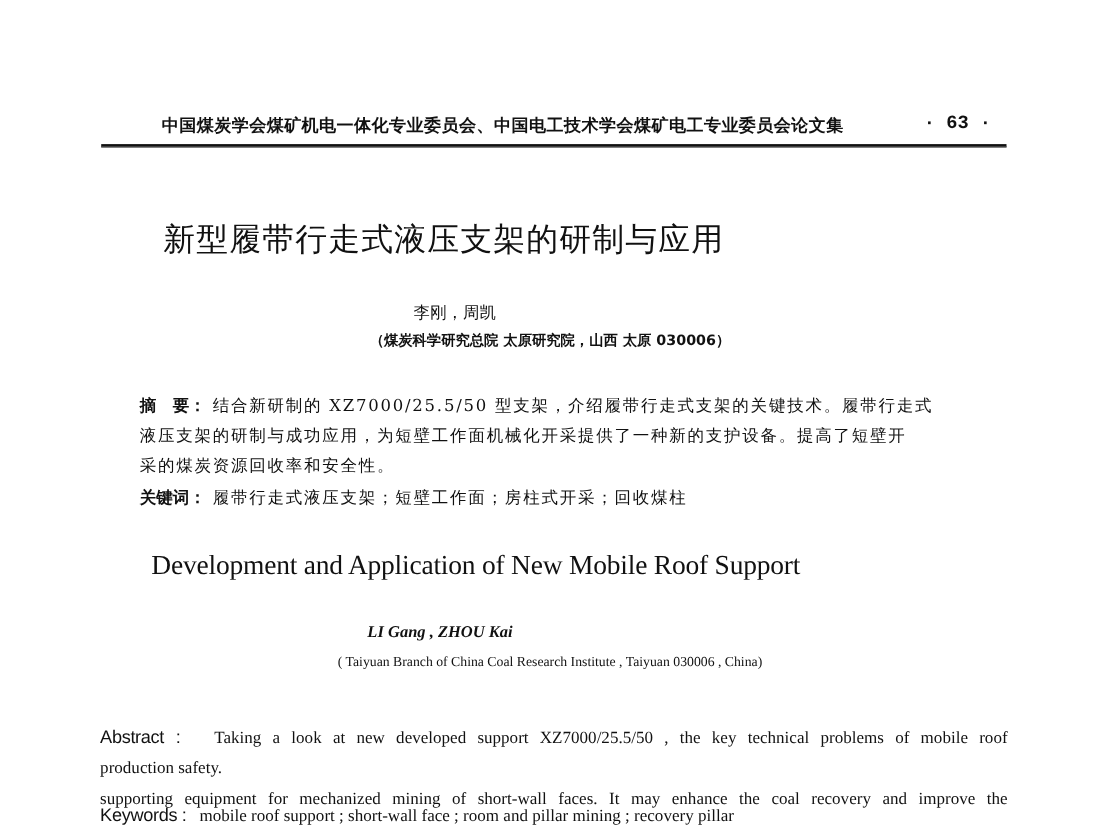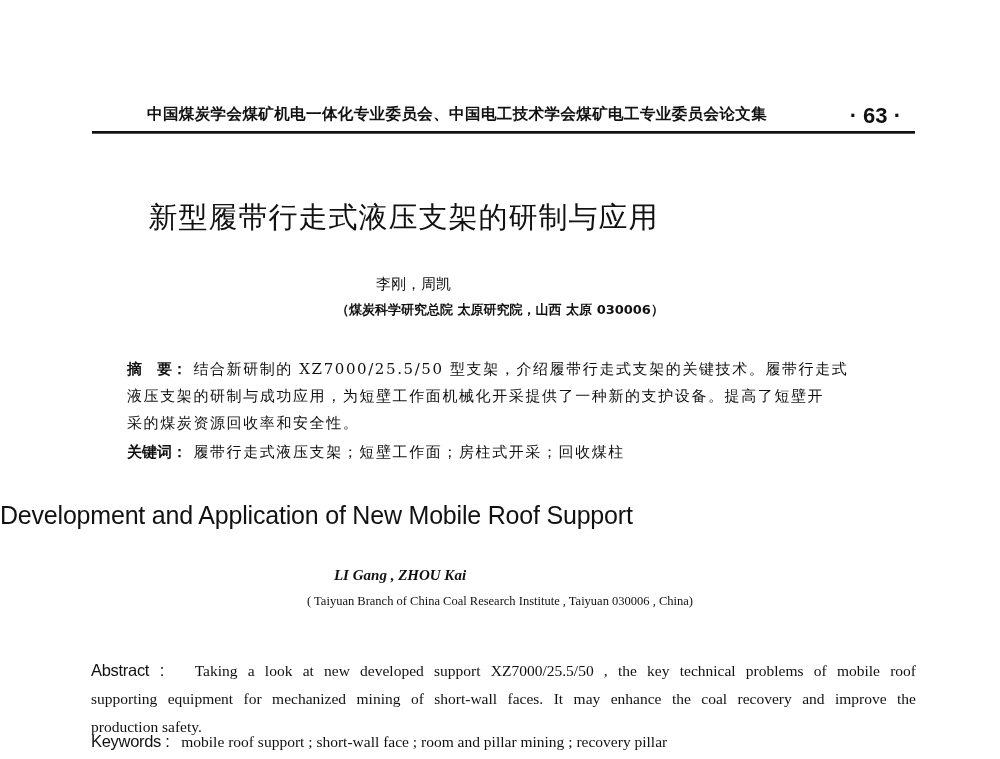--- a/index.html
+++ b/index.html
@@ -31,23 +31,23 @@
       font-family: "DejaVu Serif", serif;
       font-weight: bold;
       font-size: 15.5px;
       letter-spacing: 0.4px;
       white-space: nowrap;
     }
     .running-header .page-num {
       position: absolute;
       right: 14px;
       top: 3px;
-      font-family: Liberation Sans, sans-serif;
-      font-weight: bold;
-      font-size: 22px;
+      font-family: Liberation Mono, monospace;
+      font-weight: bold;
+      font-size: 17px;
       white-space: nowrap;
     }
     .header-rule {
       left: 92px;
       top: 131px;
       width: 823px;
       height: 2px;
       background: #111111;
       border-bottom: 1px solid #555;
     }
@@ -111,22 +111,22 @@
       font-family: "DejaVu Sans", sans-serif;
       font-weight: bold;
       letter-spacing: 0;
     }
 
     
     .en-title {
       left: 0;
       width: 865px;
       top: 501px;
-      text-align: left;
-      font-family: Liberation Sans, sans-serif;
+      text-align: center;
+      font-family: Liberation Serif, serif;
       font-size: 25px;
       letter-spacing: -0.2px;
       white-space: nowrap;
     }
     .en-authors {
       left: 0;
       width: 800px;
       top: 567px;
       text-align: center;
       font-family: "Liberation Serif", serif;
@@ -195,19 +195,19 @@
 <div class="abs cn-keywords">
   <span class="label">关键词：</span> <span>履带行走式液压支架；短壁工作面；房柱式开采；回收煤柱</span>
 </div>
 
 <div class="abs en-title">Development and Application of New Mobile Roof Support</div>
 <div class="abs en-authors">LI Gang , ZHOU Kai</div>
 <div class="abs en-affil">( Taiyuan Branch of China Coal Research Institute , Taiyuan 030006 ,  China)</div>
 
 <div class="abs en-abstract">
   <span class="line justify"><span class="en-label">Abstract :</span>&nbsp;&nbsp;&nbsp;<span>Taking a look at new developed support XZ7000/25.5/50 , the key technical problems of mobile roof</span></span>
+  <span class="line">production safety.</span>
   <span class="line justify">supporting equipment for mechanized mining of short-wall faces. It may enhance the coal recovery and improve the</span>
-  <span class="line">production safety.</span>
 </div>
 
 <div class="abs en-keywords">
   <span class="en-label">Keywords :</span>&nbsp;&nbsp;&nbsp;<span>mobile roof support ; short-wall face ;  room and pillar mining ;  recovery pillar</span>
 </div>
 
 </body></html>

